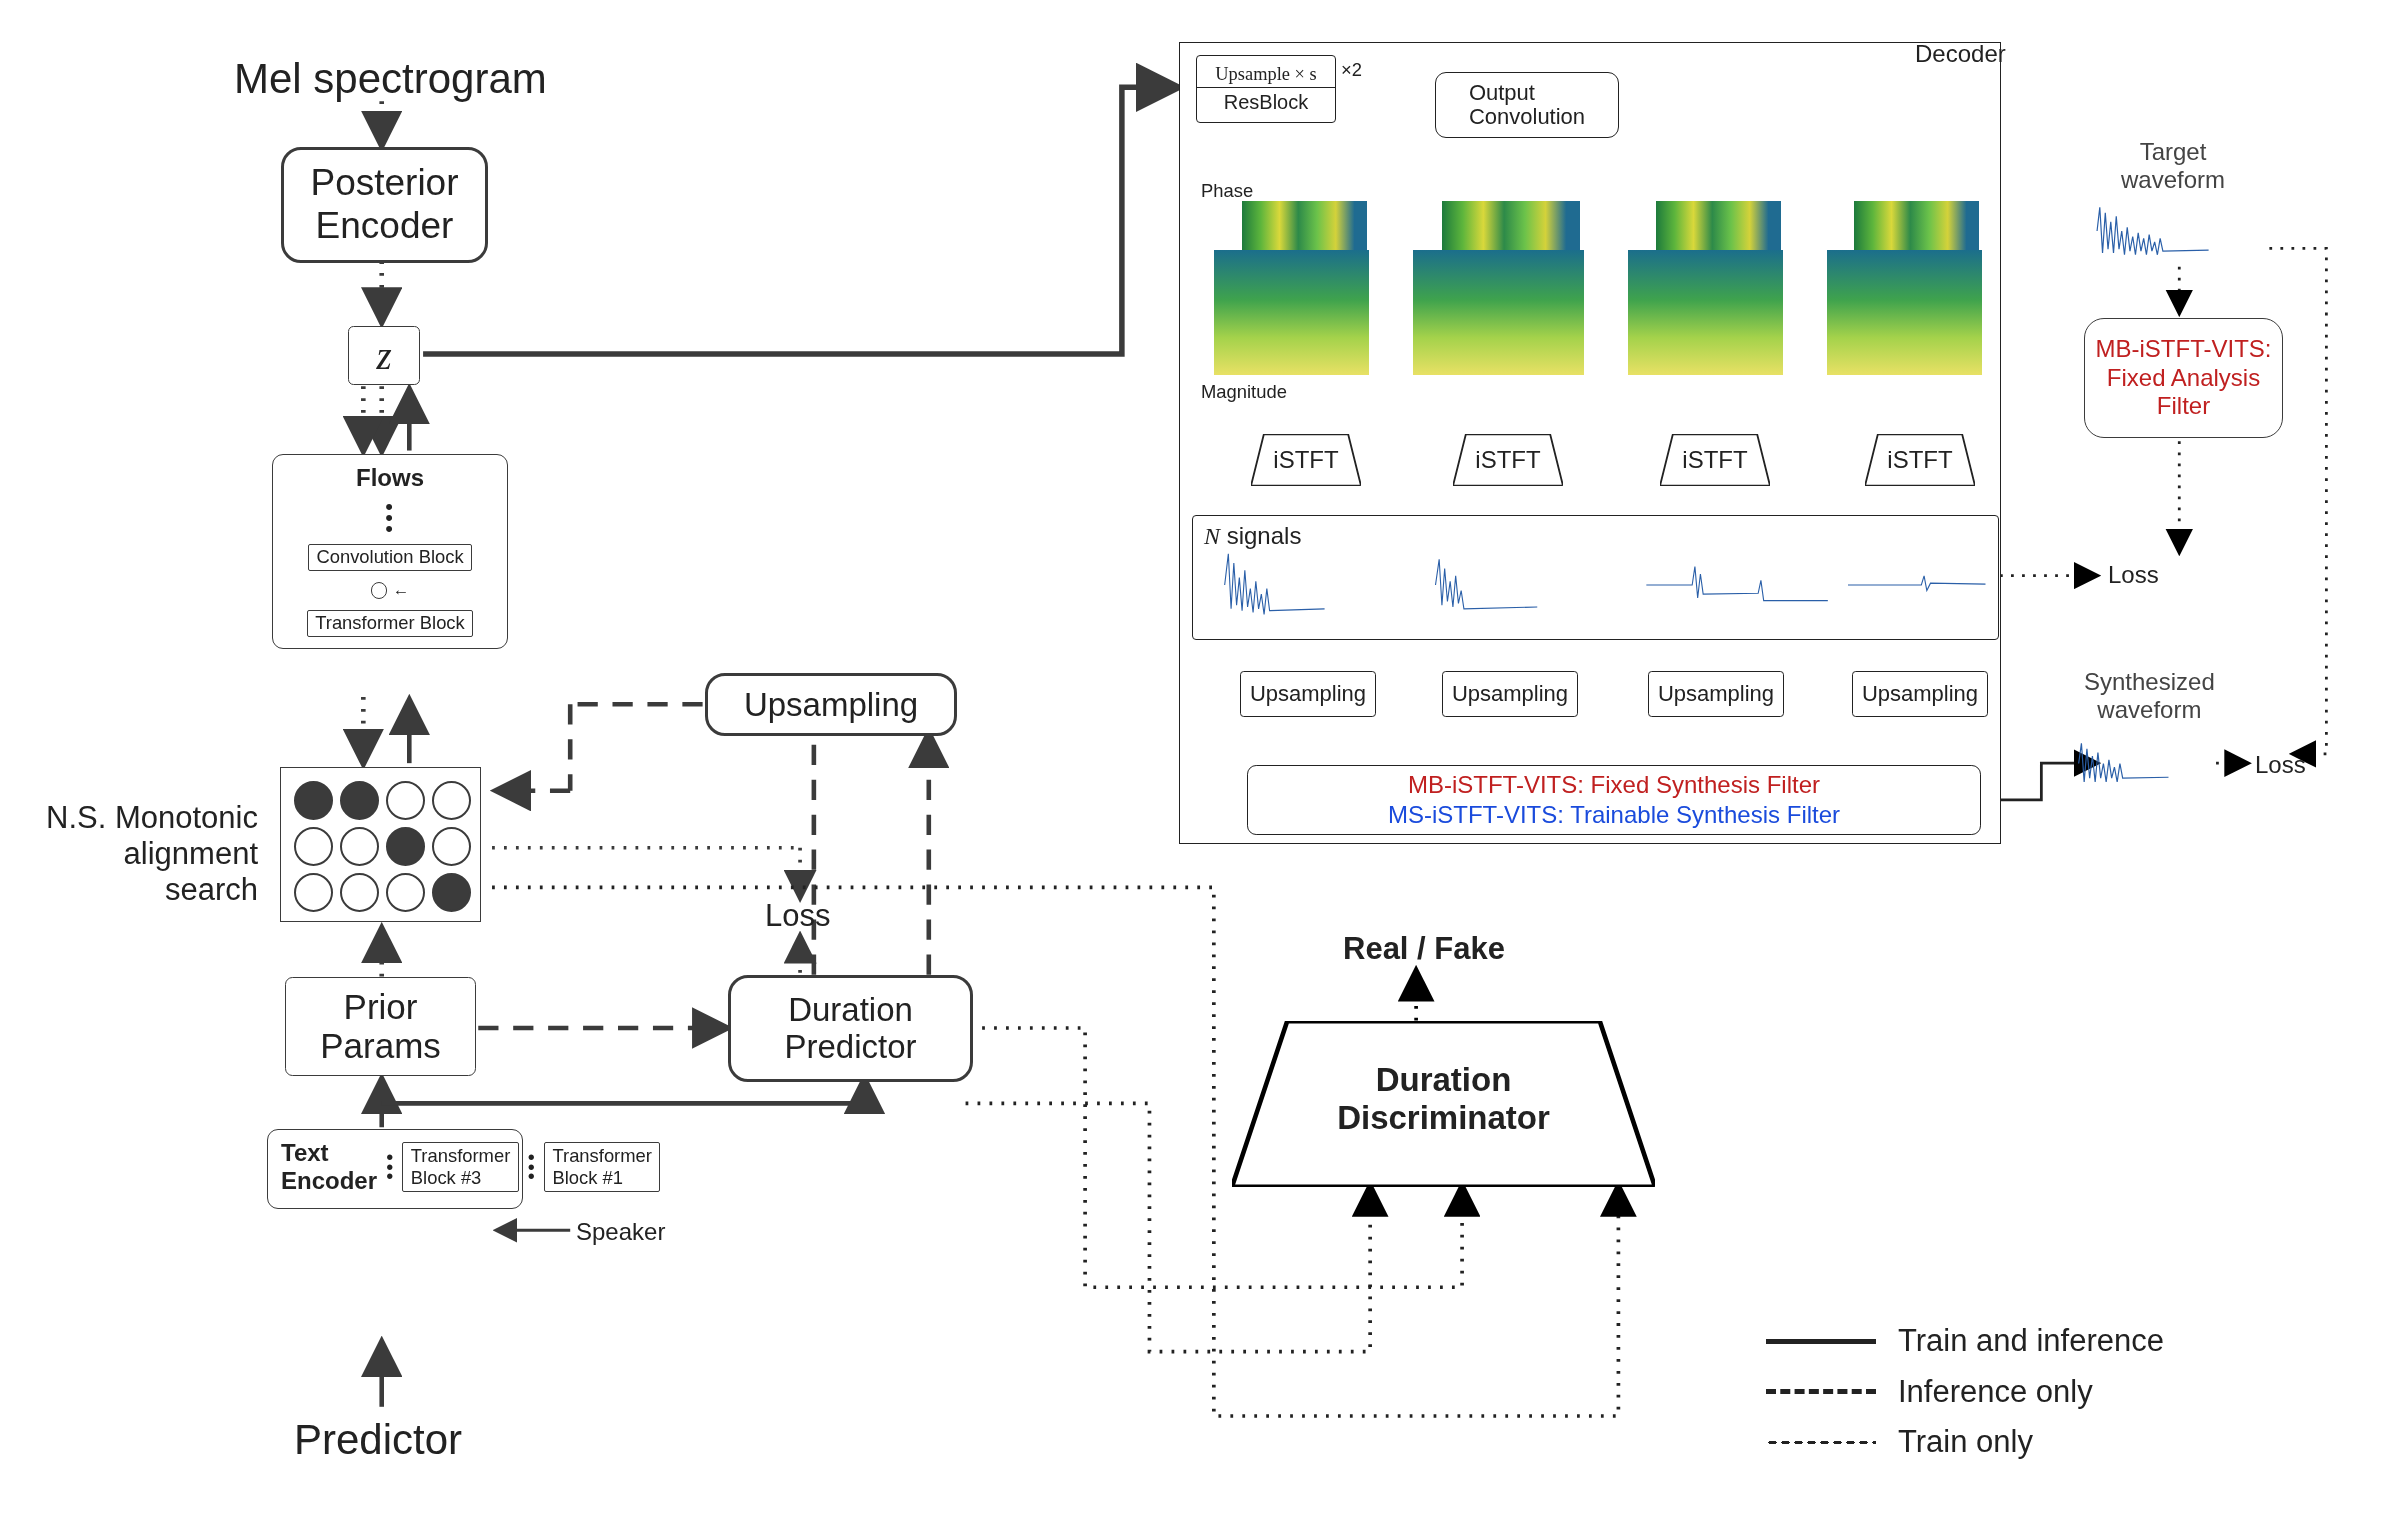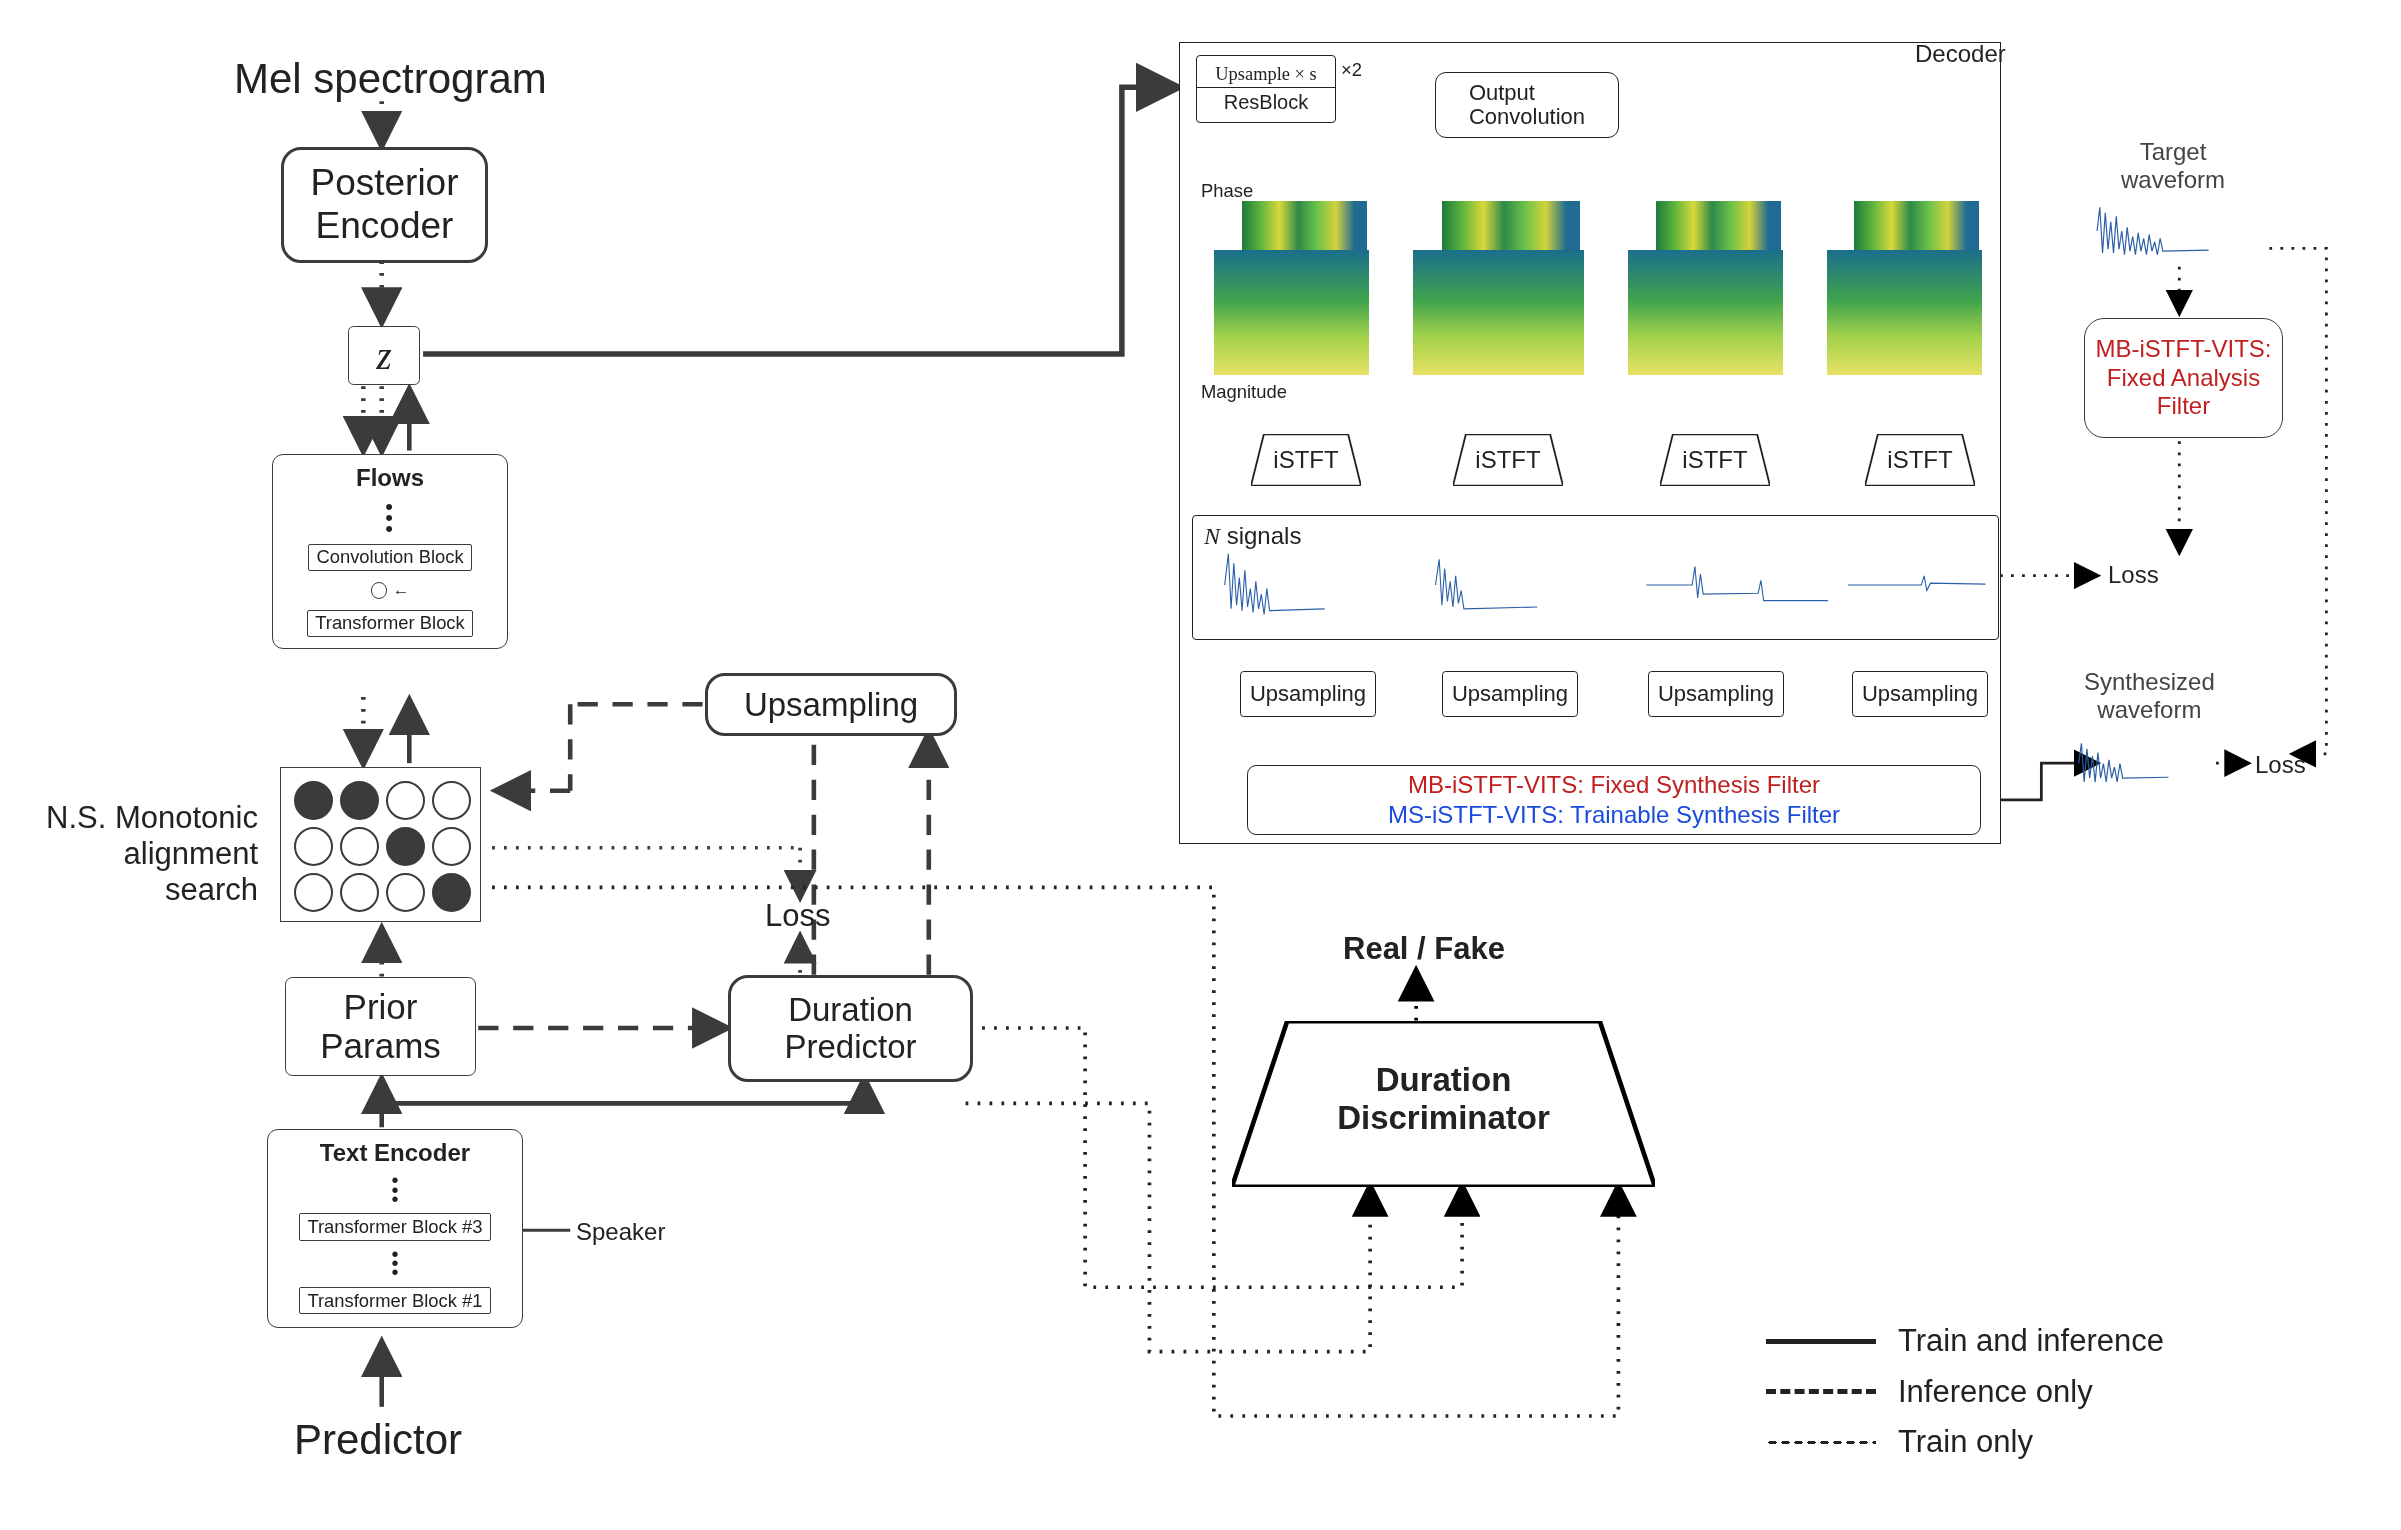--- a/index.html
+++ b/index.html
@@ -21,21 +21,21 @@
   .align-box .c{width:35px;height:35px;border:2.8px solid #3b3b3b;border-radius:50%;}
   .align-box .c.f{background:#3b3b3b;}
   
   .flows-inner{position:absolute;border:1.8px solid #3b3b3b;border-radius:11px;background:#fff;display:flex;flex-direction:column;align-items:center;padding:9.2px 11px 11px;gap:9.2px;}
   .flows-inner .t{font-size:24px;font-weight:700;}
   .flows-inner .vdots{letter-spacing:1.8px;font-size:22px;line-height:11px;}
   .chip{border:1.8px solid #3b3b3b;border-radius:2px;padding:1.8px 7.4px;font-size:18.4px;font-weight:400;}
   .flows-inner .row{display:flex;align-items:center;gap:5.5px;}
   .flows-inner .ring{width:14.7px;height:14.7px;border:1.8px solid #3b3b3b;border-radius:50%;}
   
-  .te-inner{position:absolute;border:1.8px solid #3b3b3b;border-radius:11px;background:#fff;display:flex;flex-direction:column;align-items:center;padding:9.2px 13px 13px;gap:9.2px;}
+  .te-inner{position:absolute;border:1.8px solid #3b3b3b;border-radius:11px;background:#fff;display:flex;flex-direction:row;align-items:center;padding:9.2px 13px 13px;gap:9.2px;}
   .te-inner .t{font-size:24px;font-weight:700;}
   
   .decoder{position:absolute;border:1.8px solid #222;background:#fff;}
   .dec-sub{position:absolute;border:1.8px solid #222;border-radius:4px;display:flex;align-items:center;justify-content:center;background:#fff;}
   .istft{position:absolute;display:flex;align-items:center;justify-content:center;font-size:24px;}
   .istft svg{position:absolute;inset:0;}
   .up-small{position:absolute;border:1.8px solid #222;border-radius:3.7px;display:flex;align-items:center;justify-content:center;font-size:22px;background:#fff;}
   .spec{position:absolute;background:linear-gradient(90deg,#1d7a3c 0%,#5db53c 15%,#d9d83b 30%,#2d8a49 45%,#6bc24a 60%,#d4d23a 75%,#1f6b91 90%);}
   .spec.mag{background:linear-gradient(0deg,#e8e165 0%,#a4d24b 30%,#3fa34d 60%,#1b6e8c 100%);}
   

